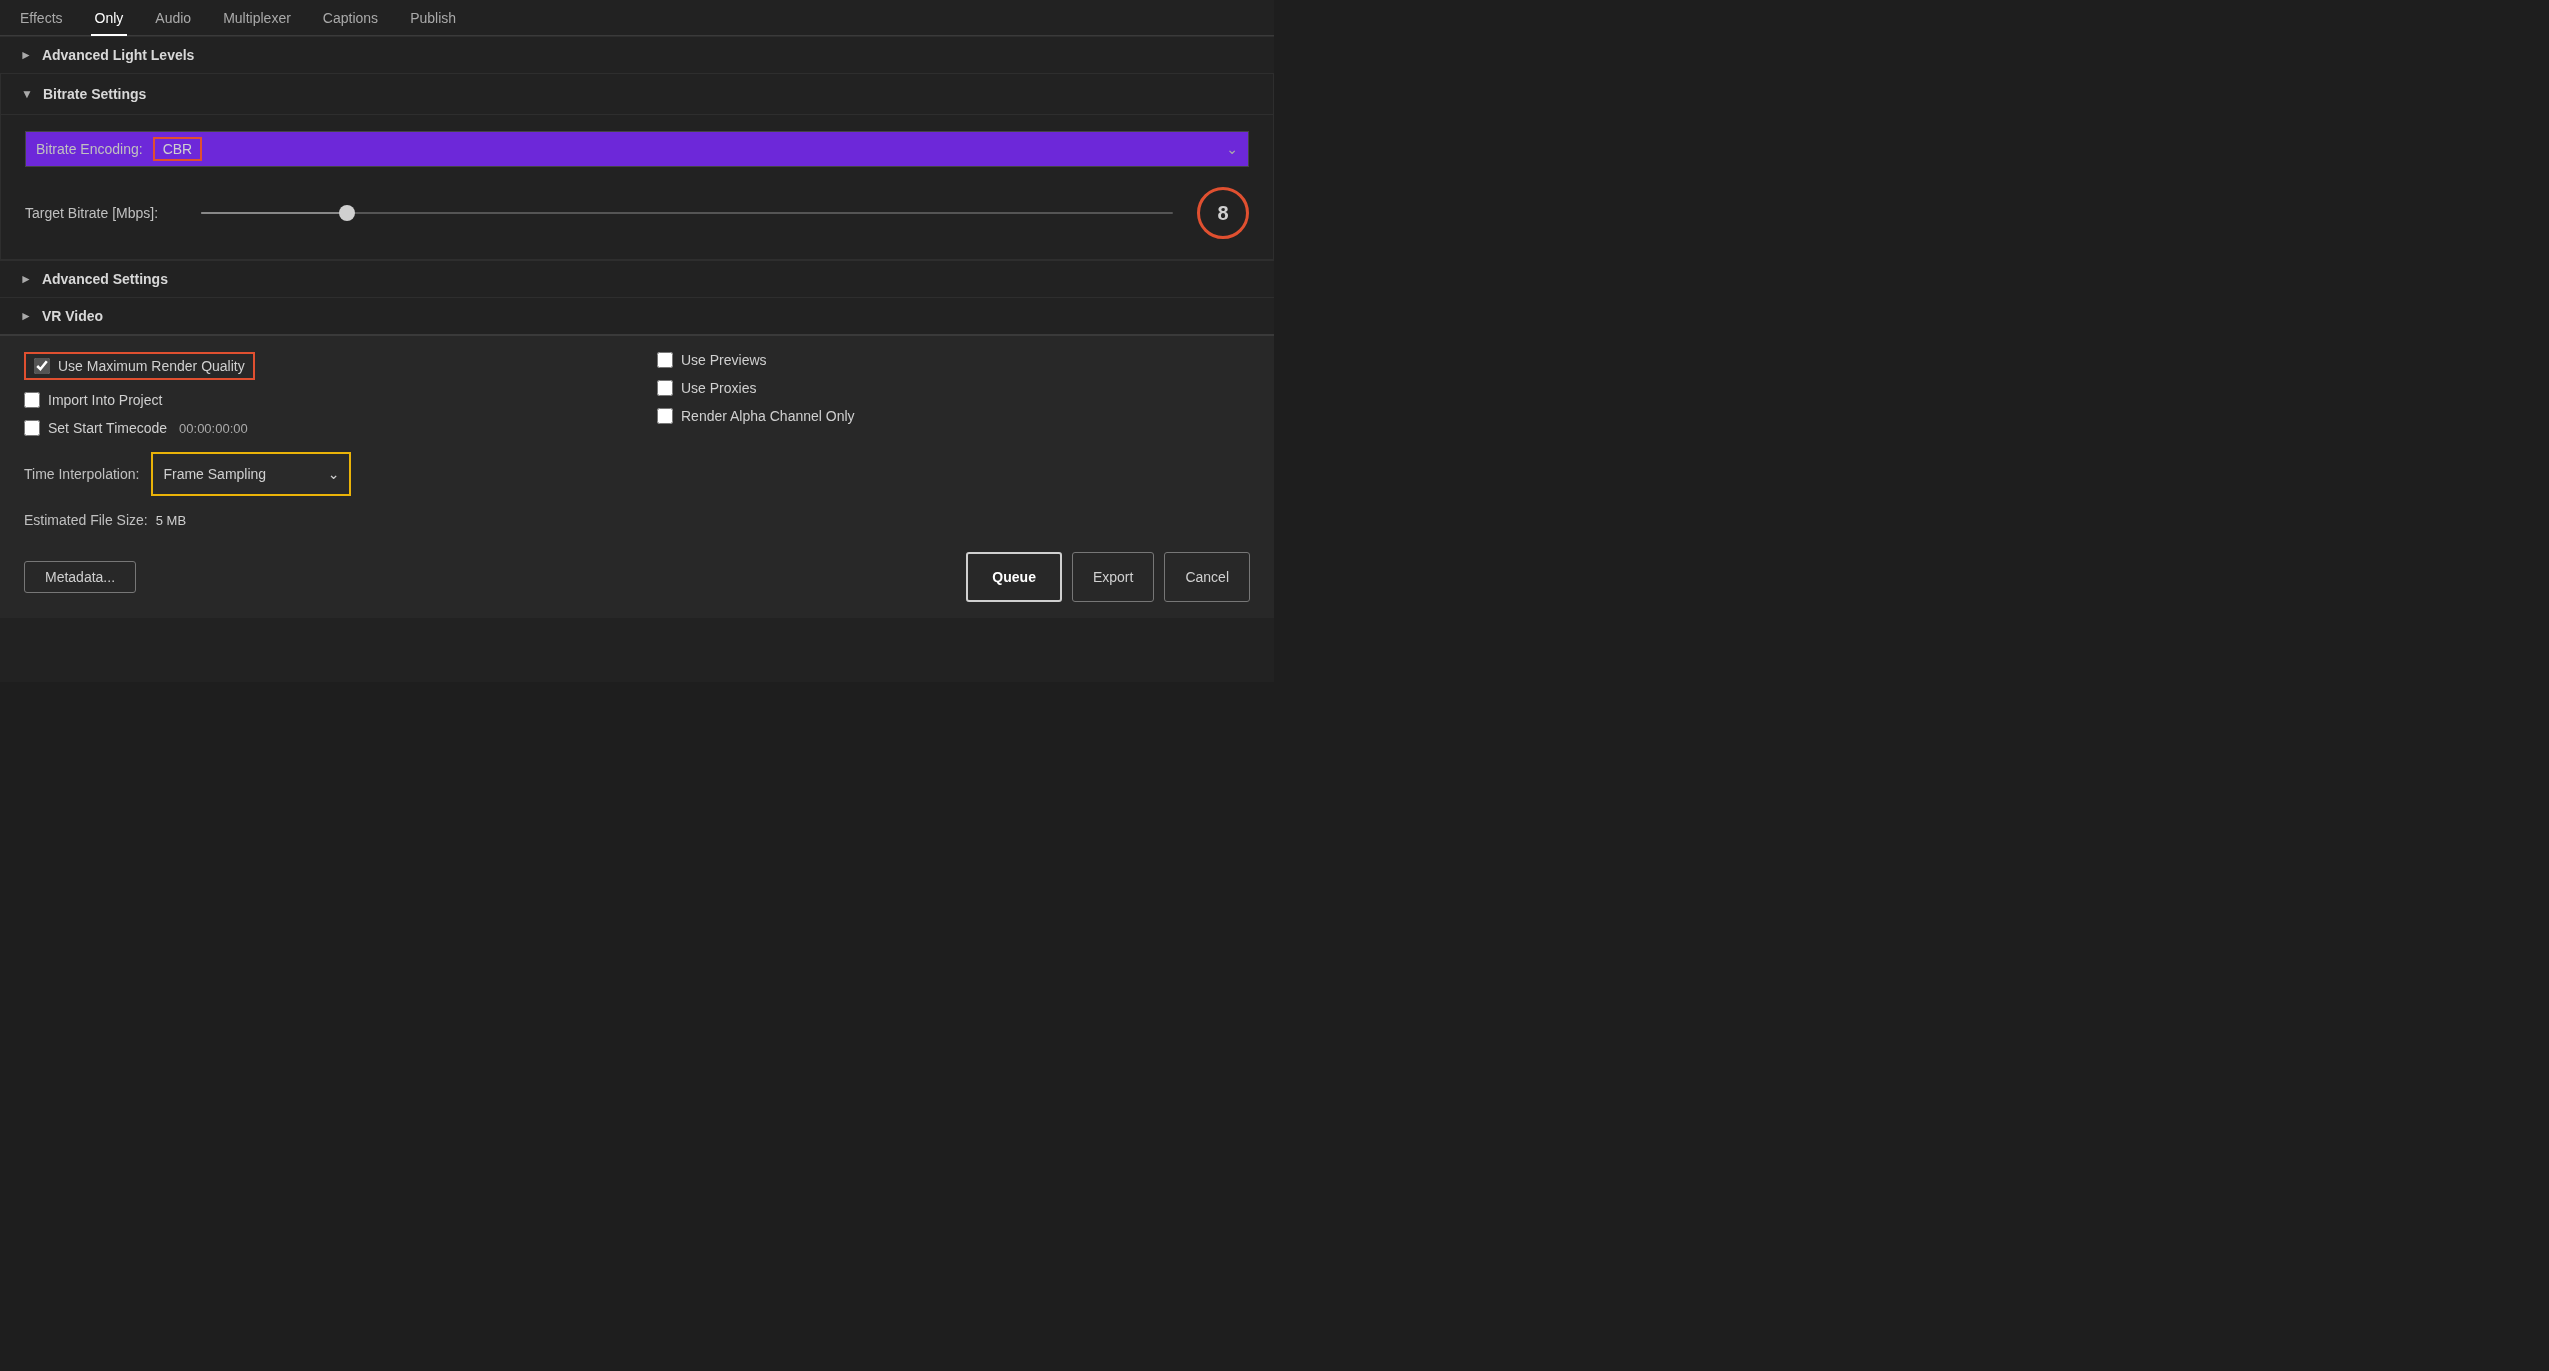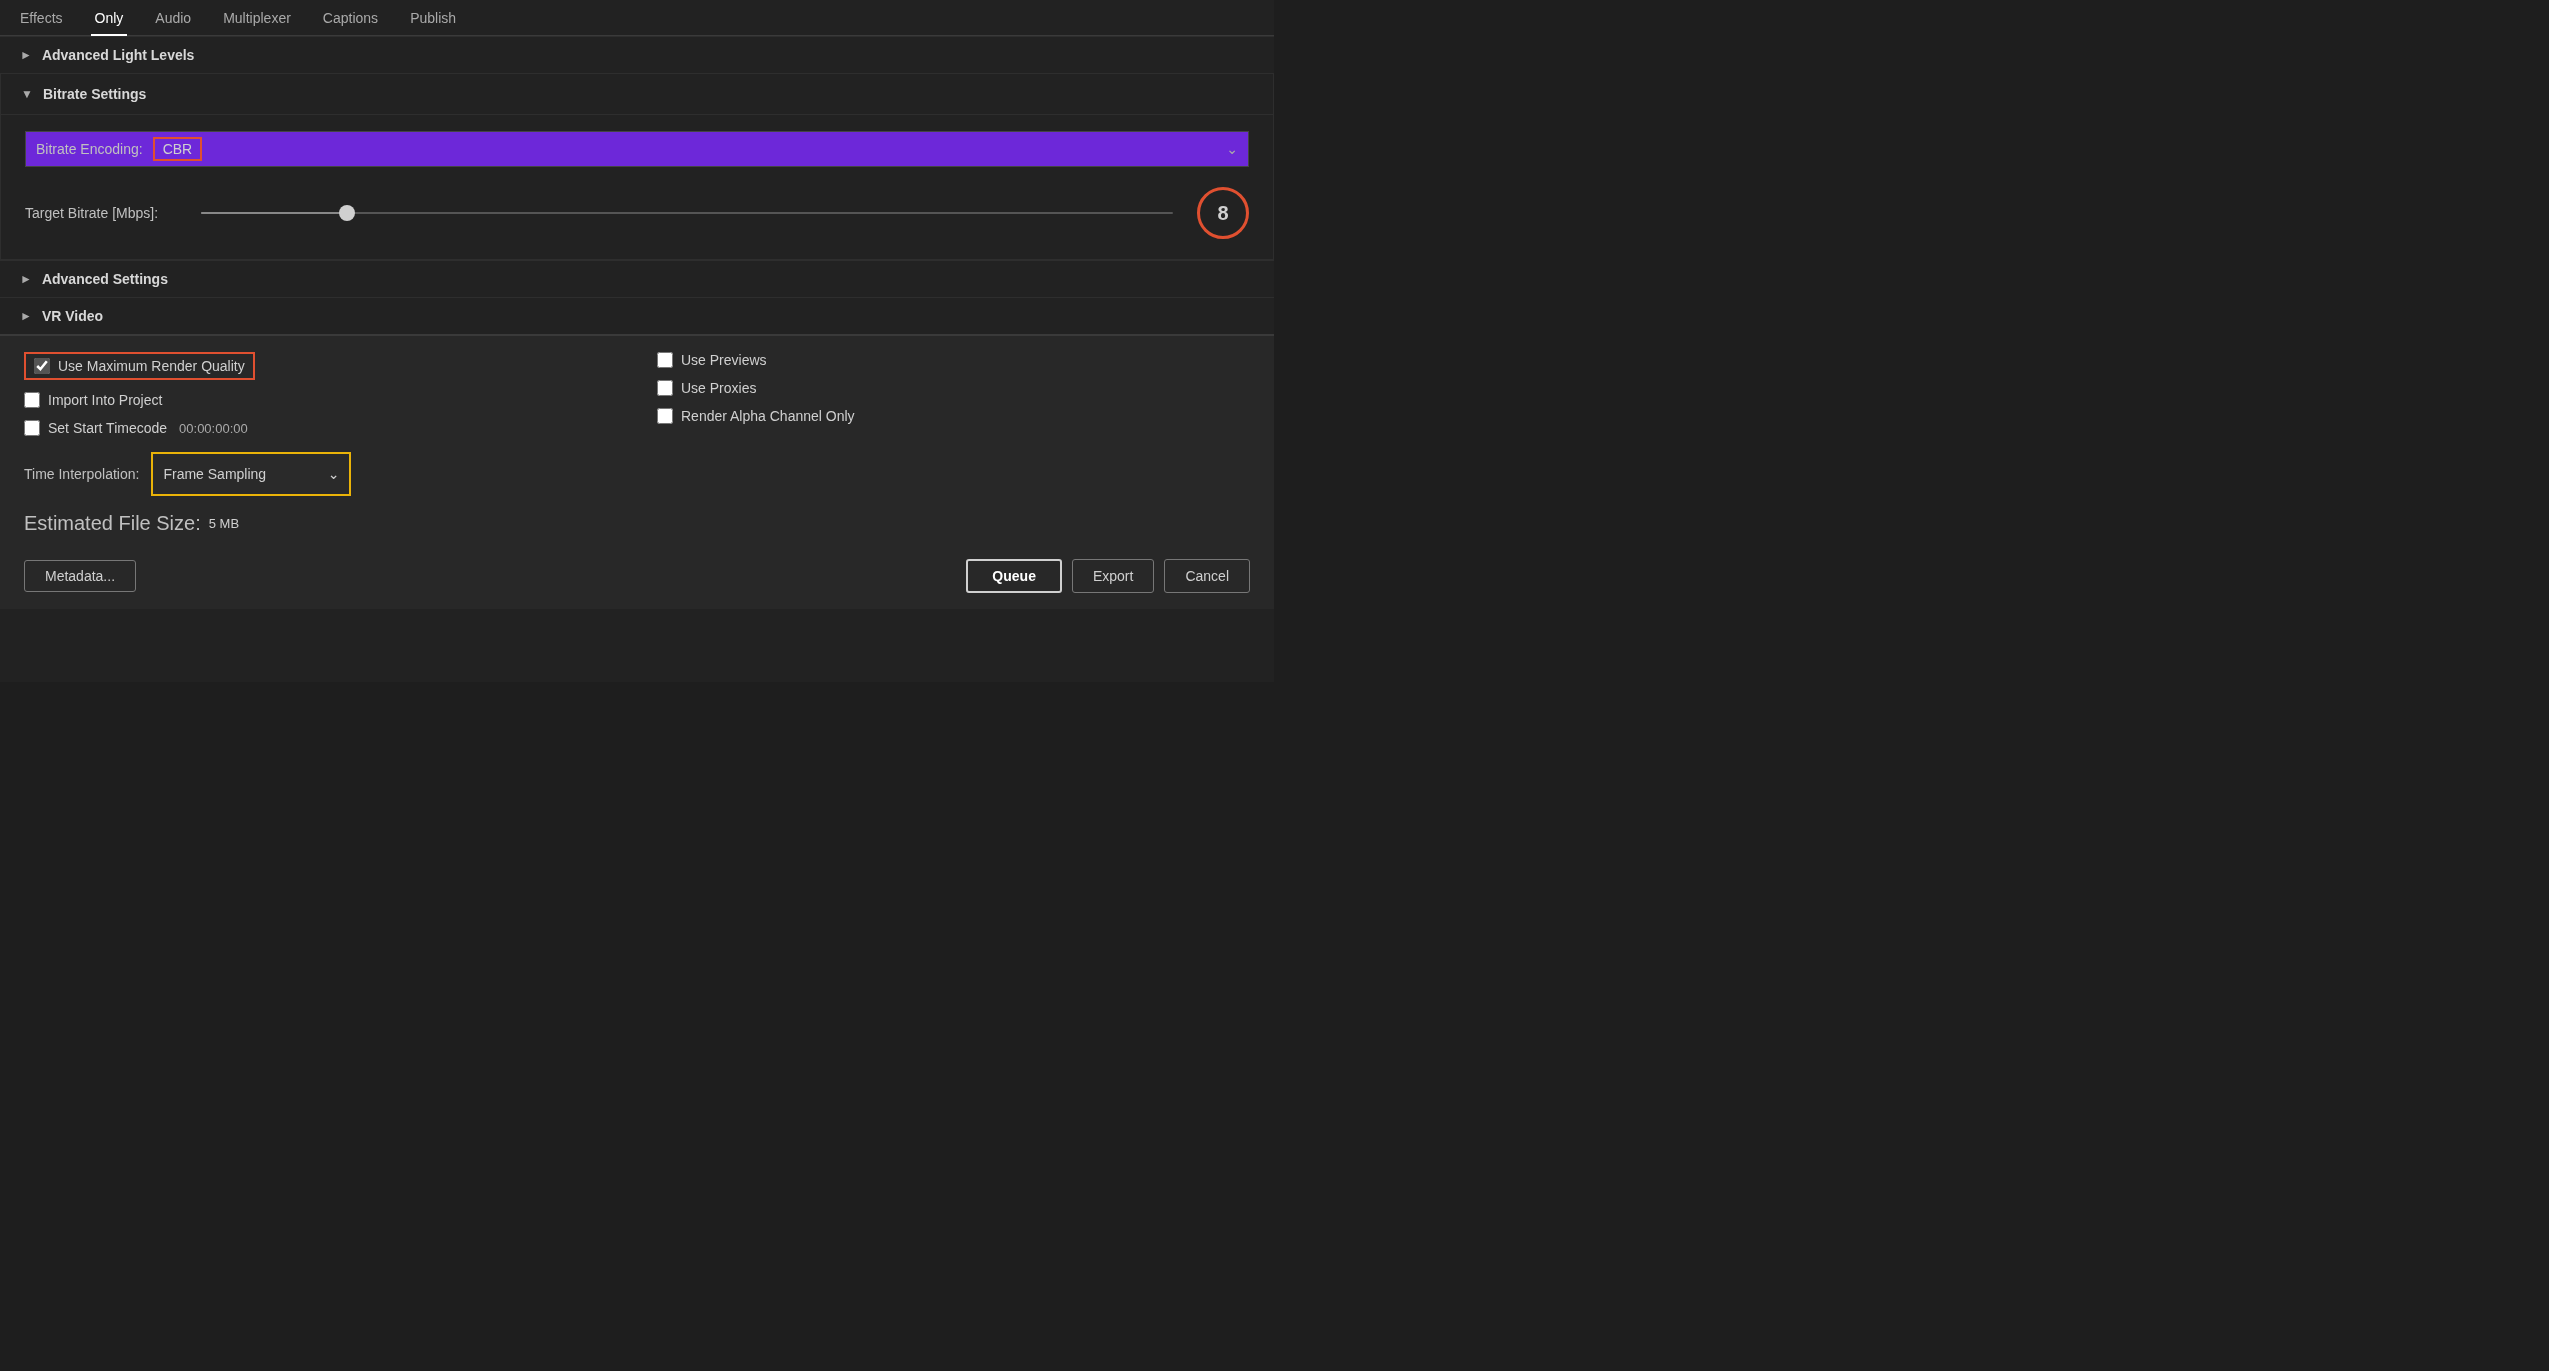--- a/index.html
+++ b/index.html
@@ -231,21 +231,21 @@
 
     
     .file-size-row {
       display: flex;
       align-items: center;
       gap: 8px;
       margin-bottom: 16px;
     }
     .file-size-label {
       color: #c0c0c0;
-      font-size: 20px;
+      font-size: 14px;
     }
     .file-size-value {
       color: #d0d0d0;
       font-size: 13px;
     }
 
     
     .bottom-buttons {
       display: flex;
       align-items: center;
@@ -258,21 +258,21 @@
       color: #d0d0d0;
       padding: 7px 20px;
       font-size: 14px;
       cursor: pointer;
       border-radius: 3px;
     }
     .btn-primary {
       background: transparent;
       border: 2px solid #d0d0d0;
       color: #ffffff;
-      padding: 7px 24px;
+      padding: 15px 24px;
       font-size: 14px;
       cursor: pointer;
       font-weight: bold;
       border-radius: 3px;
     }
     .btn-group {
       display: flex;
       gap: 10px;
     }
   </style>

